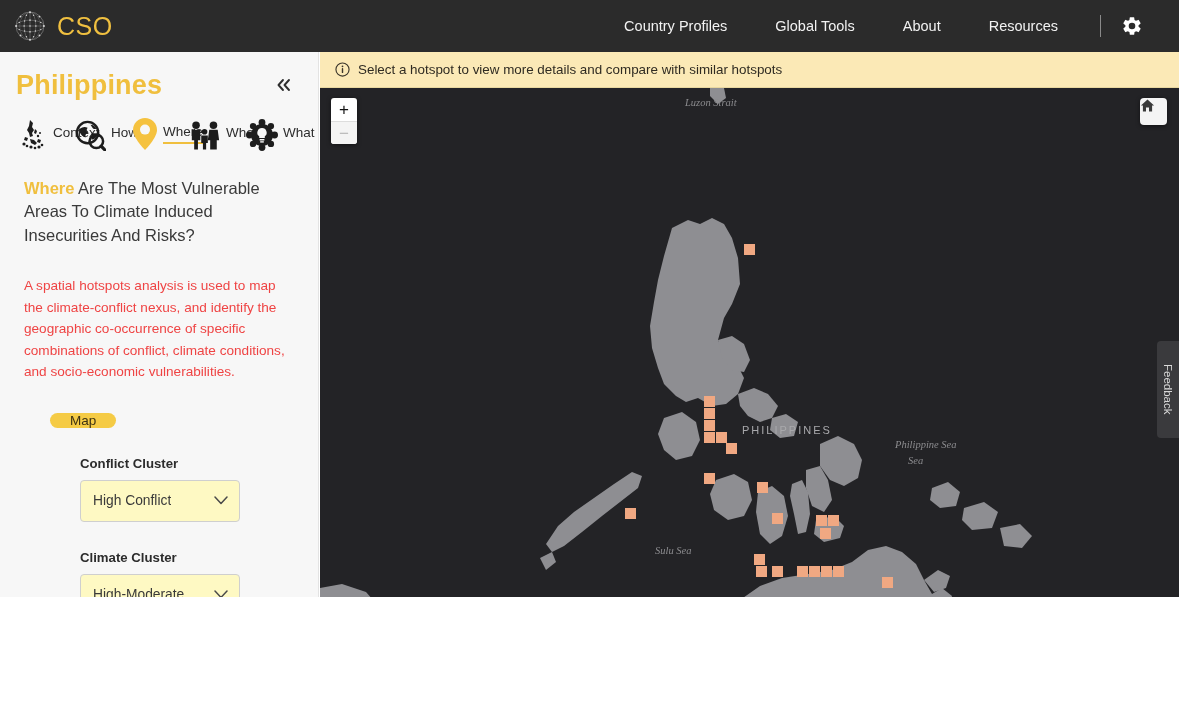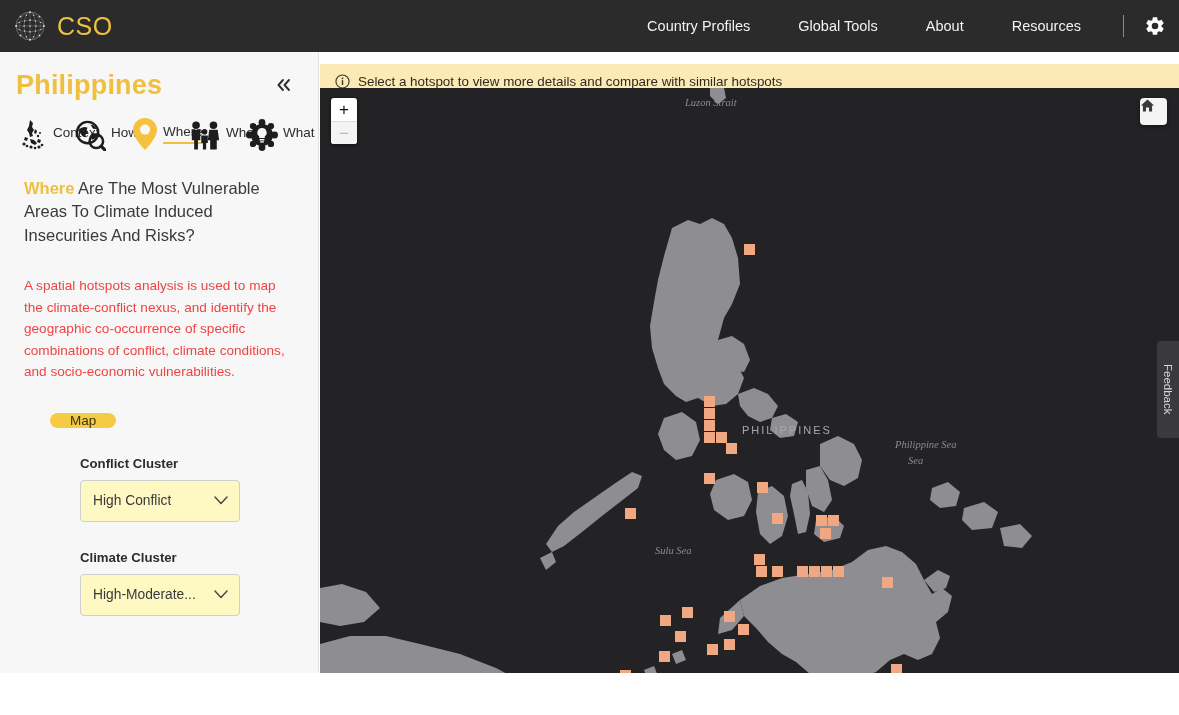--- a/index.html
+++ b/index.html
@@ -2,35 +2,35 @@
 <html><head>
 <meta charset="utf-8">
 <style>
   * { box-sizing: border-box; margin: 0; padding: 0; }
   html, body {
     width: 1179px; height: 715px;
     background: #ffffff;
     font-family: "Liberation Sans", sans-serif;
     overflow: hidden;
   }
-  #app { position: relative; width: 1179px; height: 673px; overflow: hidden; }
+  #app { position: relative; width: 1179px; height: 597px; overflow: hidden; }
 
   
   .topbar {
     position: absolute; top: 0; left: 0; width: 1179px; height: 52px;
     background: #2b2b2b;
     display: flex; align-items: center;
   }
   .brand { display: flex; align-items: center; gap: 9px; padding-left: 12px; }
   .globe-logo { width: 36px; height: 36px; display: block; }
   .brand-text {
     font-size: 25px; color: #f0c040; letter-spacing: .5px;
     font-family: "Liberation Sans", sans-serif; font-weight: 400;
   }
-  .nav { margin-left: auto; display: flex; align-items: center; padding-right: 3px; }
+  .nav { margin-left: auto; display: flex; align-items: center; padding-right: 26px; }
   .nav-link {
     color: #f2f2f2; font-size: 14.5px; padding: 0 24px; cursor: pointer;
     white-space: nowrap;
   }
   .nav-sep { width: 1px; height: 22px; background: #8a8a8a; margin: 0 6px 0 18px; }
   .gear-btn { padding: 0 10px 0 14px; cursor: pointer; display: flex; align-items: center; }
 
   
   .sidebar {
     position: absolute; top: 52px; left: 0; width: 319px; height: 663px;
@@ -90,21 +90,21 @@
     display: flex; align-items: center; justify-content: space-between;
     padding: 0 11px 0 12px; cursor: pointer;
   }
   .select-val { font-size: 13.8px; color: #3a3a3a; white-space: nowrap; overflow: hidden; }
   .chev { color: #555; display: flex; align-items: center; }
 
   
   .banner {
     position: absolute; top: 52px; left: 320px; width: 859px; height: 36px;
     background: #fbe9b6; border-bottom: 1px solid #e8d79f;
-    display: flex; align-items: center; gap: 8px; padding-left: 15px; margin-top: 12px;
+    display: flex; align-items: center; gap: 8px; padding-left: 15px;
   }
   .banner-text { font-size: 13.4px; color: #2f2b22; }
 
   
   .map {
     position: absolute; top: 88px; left: 320px; width: 859px; height: 627px;
     background: #232326; overflow: hidden;
   }
   .map svg { position: absolute; top: 0; left: 0; }
   .maplabel { fill: #8b8b8e; font-family: "Liberation Serif", serif; font-style: italic; }

